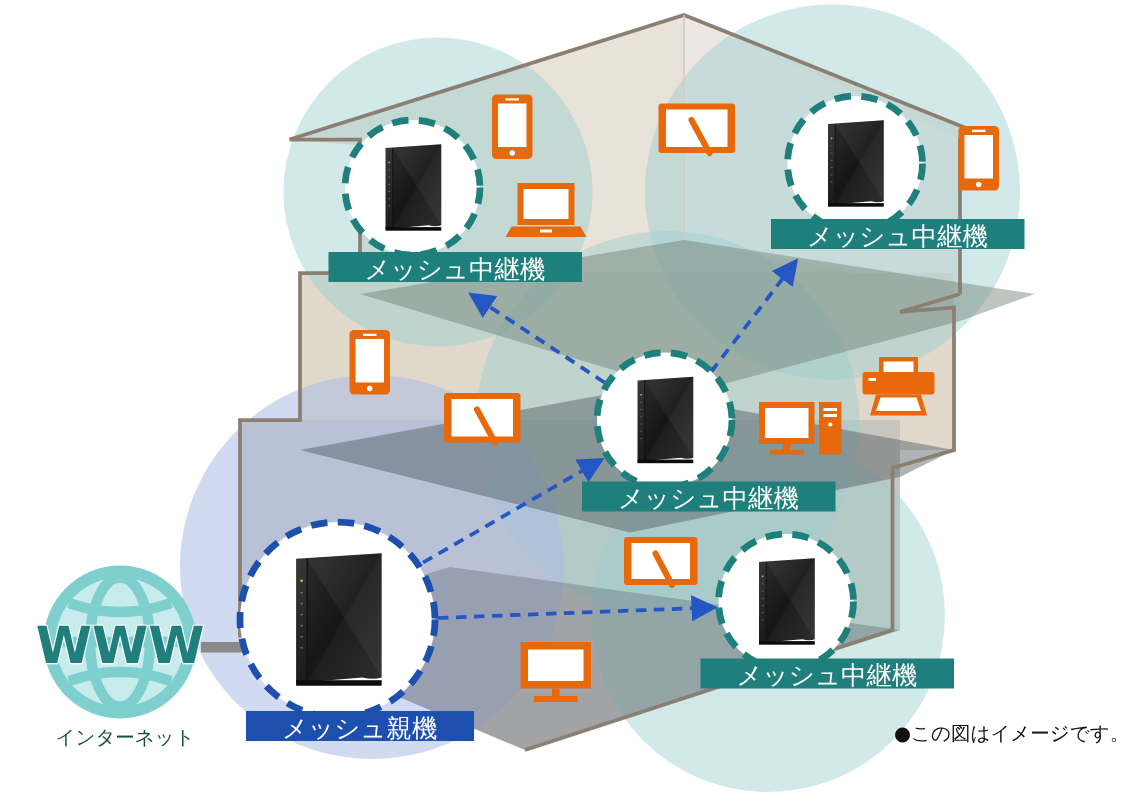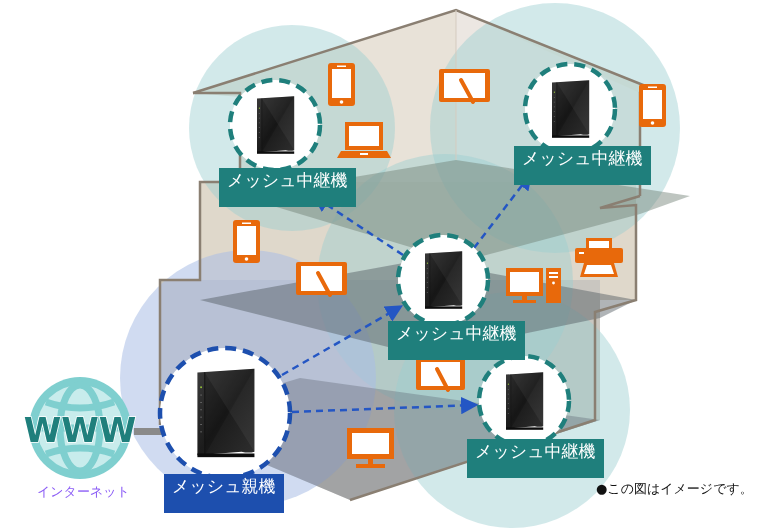--- a/index.html
+++ b/index.html
@@ -1,25 +1,25 @@
 <!DOCTYPE html>
 <html><head>
 <meta charset="utf-8">
 <style>
   html, body { margin: 0; padding: 0; background: #ffffff; }
   body { width: 760px; height: 530px; position: relative; overflow: hidden;
          font-family: "DejaVu Sans", "Liberation Sans", sans-serif; }
   #stage { position: absolute; left: 0; top: 0; width: 760px; height: 530px; }
   .label {
     position: absolute; color: #ffffff; font-size: 17px; line-height: 25px;
-    height: 39px; padding: 0 8px; white-space: nowrap; letter-spacing: 0px;
+    height: 20px; padding: 0 24px; white-space: nowrap; letter-spacing: 0px;
   }
   .label.relay { background: #1f7f7c; }
   .label.parent { background: #1d4fae; }
-  .caption { position: absolute; font-size: 13px; color: #8b5cf6; white-space: nowrap; font-family: Liberation Serif, serif; }
+  .caption { position: absolute; font-size: 13px; color: #14532d; white-space: nowrap; font-family: Liberation Serif, serif; }
   .note { position: absolute; font-size: 13px; color: #111; white-space: nowrap; }
 </style>
 </head>
 <body>
 
 <svg id="stage" viewBox="0 0 760 530" xmlns="http://www.w3.org/2000/svg">
   <defs>
     <linearGradient id="routerGrad" x1="0" y1="0" x2="1" y2="1">
       <stop offset="0" stop-color="#3a3a3a"></stop>
       <stop offset="0.5" stop-color="#1c1c1c"></stop>

